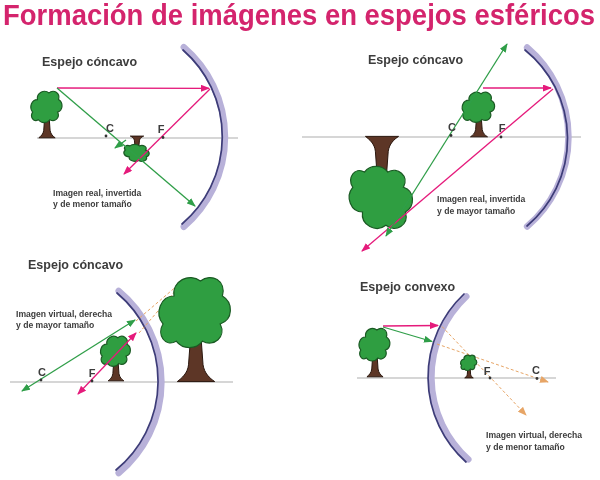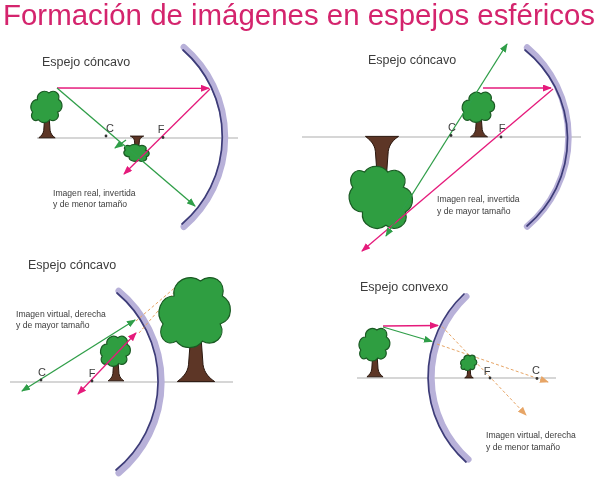--- a/index.html
+++ b/index.html
@@ -1,17 +1,17 @@
 <!DOCTYPE html>
 <html style="--heading: #d4246d; --magenta: #e51a7b; --green: #2f9e48; --orange: #e7a566; --mirror-band: #b8b1d9; --mirror-edge: #3d3c78; --axis: #aeaeae; --foliage: #2f9e41; --foliage-edge: #1a5a23; --trunk: #5d3626; --trunk-edge: #2a170e; --text: #3c3c3c;"><head>
 <meta charset="utf-8">
 <style>
   html,body{margin:0;padding:0;background:#fff;}
   #stage{position:relative;width:600px;height:480px;background:#ffffff;overflow:hidden;
-         font-family:"Liberation Sans",sans-serif;}
+         font-family:"Liberation Sans",sans-serif;font-weight:bold;}
   svg{position:absolute;left:0;top:0;}
   .heading{font-family:"Liberation Sans",sans-serif;font-size:29px;fill:var(--heading);}
   .panel-title{font-family:"Liberation Sans",sans-serif;font-size:12.5px;fill:var(--text);}
   .caption{font-family:"Liberation Sans",sans-serif;font-size:8.6px;fill:var(--text);}
   .cf-label{font-family:"Liberation Sans",sans-serif;font-size:11px;fill:var(--text);text-anchor:middle;}
   .axis{stroke:var(--axis);stroke-width:1.1;fill:none;}
   .ray-magenta{stroke:var(--magenta);stroke-width:1.3;fill:none;}
   .ray-green{stroke:var(--green);stroke-width:1.3;fill:none;}
   .ray-orange{stroke:var(--orange);stroke-width:1;fill:none;stroke-dasharray:3 2.2;}
   .mirror-band{stroke:var(--mirror-band);stroke-width:6.5;fill:none;stroke-linecap:round;}

